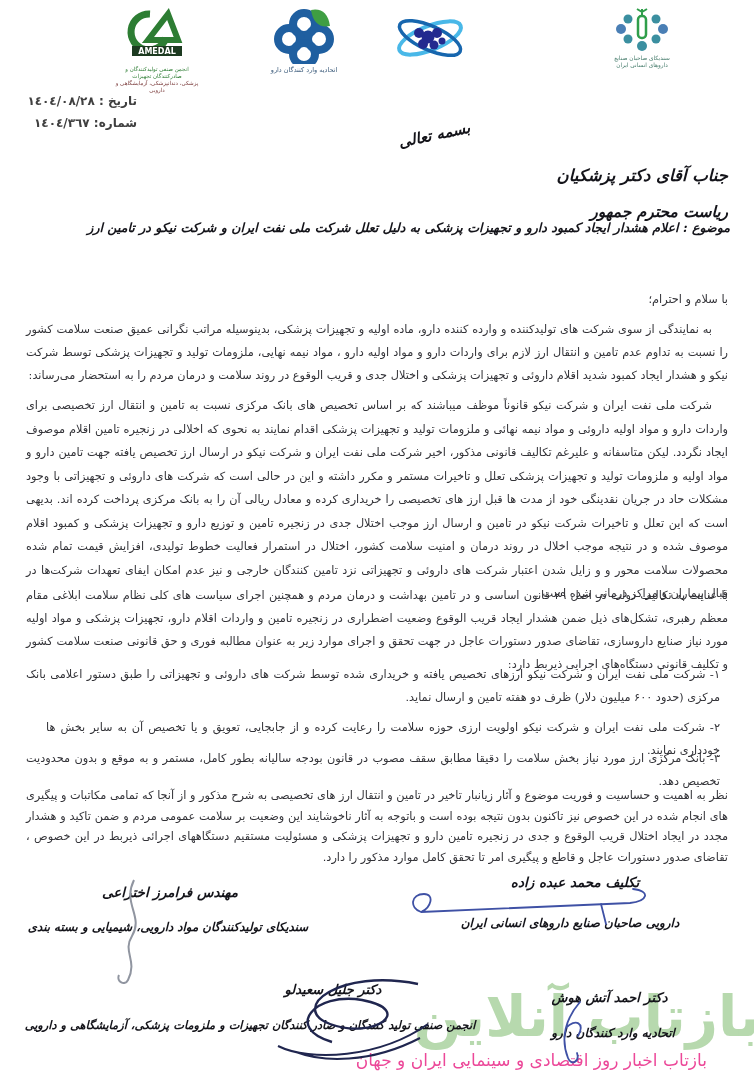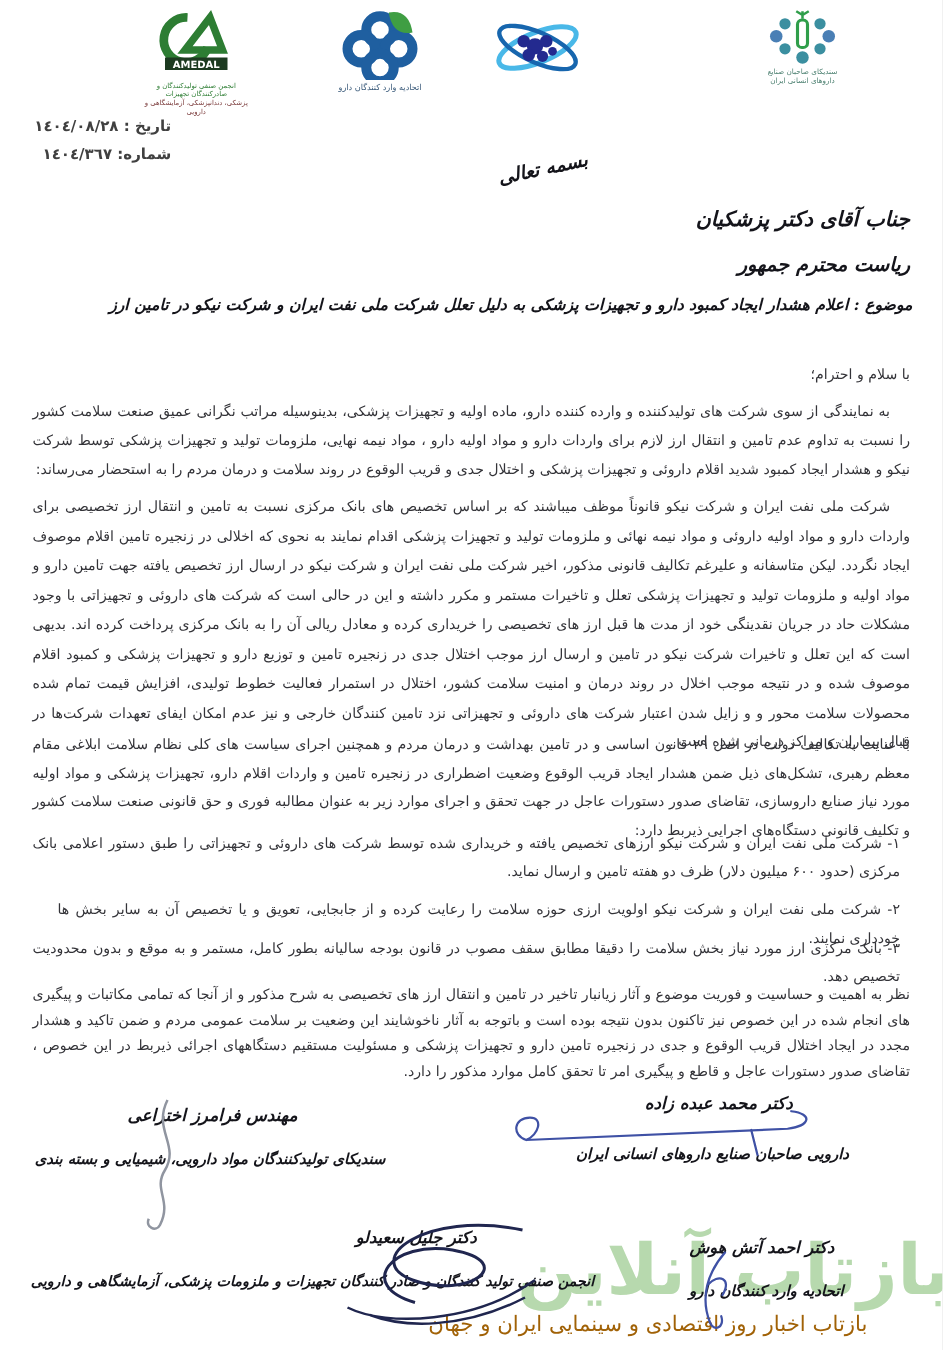--- a/index.html
+++ b/index.html
@@ -100,42 +100,42 @@
       <span>شماره:</span> <span>١٤٠٤/٣٦٧</span>
     </div>
   </div>
 
   <div class="abs callig" style="left:398px; top:126px; font-size:15px; transform:rotate(-12deg);">بسمه تعالی</div>
 
   <div class="abs callig" style="right:26px; top:166px; font-size:16.5px;">جناب آقای دکتر پزشکیان</div>
 
   <div class="abs callig" style="right:26px; top:202px; font-size:15.5px;">ریاست محترم جمهور</div>
 
-  <div class="abs callig" style="right:24px; top:236px; font-size:12.6px; white-space:nowrap;font-style:italic;">موضوع : اعلام هشدار ایجاد کمبود دارو و تجهیزات پزشکی به دلیل تعلل شرکت ملی نفت ایران و شرکت نیکو در تامین ارز</div>
+  <div class="abs callig" style="right:24px; top:220px; font-size:12.6px; white-space:nowrap;font-style:italic;">موضوع : اعلام هشدار ایجاد کمبود دارو و تجهیزات پزشکی به دلیل تعلل شرکت ملی نفت ایران و شرکت نیکو در تامین ارز</div>
 
   <div class="abs para" style="top:288px; text-align-last:right;">با سلام و احترام؛</div>
 
   <div class="abs para" style="top:318px; text-indent:16px;">به نمایندگی از سوی شرکت های تولیدکننده و وارده کننده دارو، ماده اولیه و تجهیزات پزشکی، بدینوسیله مراتب نگرانی عمیق صنعت سلامت کشور را نسبت به تداوم عدم تامین و انتقال ارز لازم برای واردات دارو و مواد اولیه دارو ، مواد نیمه نهایی، ملزومات تولید و تجهیزات پزشکی توسط شرکت نیکو و هشدار ایجاد کمبود شدید اقلام داروئی و تجهیزات پزشکی و اختلال جدی و قریب الوقوع در روند سلامت و درمان مردم را به استحضار می‌رساند:</div>
 
   <div class="abs para" style="top:394px; line-height:23.5px; text-indent:16px;">شرکت ملی نفت ایران و شرکت نیکو قانوناً موظف میباشند که بر اساس تخصیص های بانک مرکزی نسبت به تامین و انتقال ارز تخصیصی برای واردات دارو و مواد اولیه داروئی و مواد نیمه نهائی و ملزومات تولید و تجهیزات پزشکی اقدام نمایند به نحوی که اخلالی در زنجیره تامین اقلام موصوف ایجاد نگردد. لیکن متاسفانه و علیرغم تکالیف قانونی مذکور، اخیر شرکت ملی نفت ایران و شرکت نیکو در ارسال ارز تخصیص یافته جهت تامین دارو و مواد اولیه و ملزومات تولید و تجهیزات پزشکی تعلل و تاخیرات مستمر و مکرر داشته و این در حالی است که شرکت های داروئی و تجهیزاتی با وجود مشکلات حاد در جریان نقدینگی خود از مدت ها قبل ارز های تخصیصی را خریداری کرده و معادل ریالی آن را به بانک مرکزی پرداخت کرده اند. بدیهی است که این تعلل و تاخیرات شرکت نیکو در تامین و ارسال ارز موجب اختلال جدی در زنجیره تامین و توزیع دارو و تجهیزات پزشکی و کمبود اقلام موصوف شده و در نتیجه موجب اخلال در روند درمان و امنیت سلامت کشور، اختلال در استمرار فعالیت خطوط تولیدی، افزایش قیمت تمام شده محصولات سلامت محور و و زایل شدن اعتبار شرکت های داروئی و تجهیزاتی نزد تامین کنندگان خارجی و نیز عدم امکان ایفای تعهدات شرکت‌ها در قبال بیماران و مراکز درمانی شده است .</div>
 
   <div class="abs para" style="top:584px;">با عنایت به تکالیف دولت در اصل ۲۹ قانون اساسی و در تامین بهداشت و درمان مردم و همچنین اجرای سیاست های کلی نظام سلامت ابلاغی مقام معظم رهبری، تشکل‌های ذیل ضمن هشدار ایجاد قریب الوقوع وضعیت اضطراری در زنجیره تامین و واردات اقلام دارو، تجهیزات پزشکی و مواد اولیه مورد نیاز صنایع داروسازی، تقاضای صدور دستورات عاجل در جهت تحقق و اجرای موارد زیر به عنوان مطالبه فوری و حق قانونی صنعت سلامت کشور و تکلیف قانونی دستگاه‌های اجرایی ذیربط دارد:</div>
 
   <div class="abs para" style="top:664px; right:34px; line-height:22.5px;">۱-  شرکت ملی نفت ایران و شرکت نیکو ارزهای تخصیص یافته و خریداری شده توسط شرکت های داروئی و تجهیزاتی را طبق دستور اعلامی بانک مرکزی (حدود ۶۰۰ میلیون دلار) ظرف دو هفته تامین و ارسال نماید.</div>
 
   <div class="abs para" style="top:716px; right:34px;margin-left:20px;">۲-  شرکت ملی نفت ایران و شرکت نیکو اولویت ارزی حوزه سلامت را رعایت کرده و از جابجایی، تعویق و یا تخصیص آن به سایر بخش ها خودداری نمایند.</div>
 
   <div class="abs para" style="top:747px; right:34px;">۳-  بانک مرکزی ارز مورد نیاز بخش سلامت را دقیقا مطابق سقف مصوب در قانون بودجه سالیانه بطور کامل، مستمر و به موقع و بدون محدودیت تخصیص دهد.</div>
 
   <div class="abs para" style="top:786px; line-height:20.5px;">نظر به اهمیت و حساسیت و فوریت موضوع و آثار زیانبار تاخیر در تامین و انتقال ارز های تخصیصی به شرح مذکور و از آنجا که تمامی مکاتبات و پیگیری های انجام شده در این خصوص نیز تاکنون بدون نتیجه بوده است و باتوجه به آثار ناخوشایند این وضعیت بر سلامت عمومی مردم و ضمن تاکید و هشدار مجدد در ایجاد اختلال قریب الوقوع و جدی در زنجیره تامین دارو و تجهیزات پزشکی و مسئولیت مستقیم دستگاههای اجرائی ذیربط در این خصوص ، تقاضای صدور دستورات عاجل و قاطع و پیگیری امر تا تحقق کامل موارد مذکور را دارد.</div>
 
   <div class="abs watermark-title" style="right:-6px; top:984px; color:#b7d9ae;">بازتاب آنلاین</div>
-  <div class="abs watermark-tagline" style="right:60px; top:1050px; color:#a16207;">بازتاب اخبار روز اقتصادی و سینمایی ایران و جهان</div>
+  <div class="abs watermark-tagline" style="right:47px; top:1050px; color:#ec4899;">بازتاب اخبار روز اقتصادی و سینمایی ایران و جهان</div>
 
-  <div class="abs callig sig-name" style="left:480px; top:874px; width:190px;">دکتر محمد عبده زاده</div>
+  <div class="abs callig sig-name" style="left:480px; top:874px; width:190px;">تکلیف محمد عبده زاده</div>
   <svg class="abs scribble" style="left:405px; top:880px;" width="255" height="50" viewBox="0 0 255 50">
     <path d="M16 32 C4 28 6 14 19 14 C30 14 26 28 16 32 L225 23 C243 21 246 11 228 9" fill="none" stroke="#3f51a5" stroke-width="1.8" stroke-linecap="round"></path>
     <path d="M196 24 L201 44" fill="none" stroke="#3f51a5" stroke-width="1.8" stroke-linecap="round"></path>
   </svg>
   <div class="abs callig sig-org" style="left:430px; top:916px; width:280px;">دارویی صاحبان صنایع داروهای انسانی ایران</div>
 
   <div class="abs callig sig-name" style="left:70px; top:884px; width:200px;">مهندس فرامرز اختراعی</div>
   <svg class="abs scribble" style="left:100px; top:876px;" width="55" height="108" viewBox="0 0 55 108">
     <path d="M34 4 C22 28 44 40 32 60 C22 76 38 84 28 104 C25 110 16 106 19 99" fill="none" stroke="#9095a0" stroke-width="2"></path>
   </svg>

